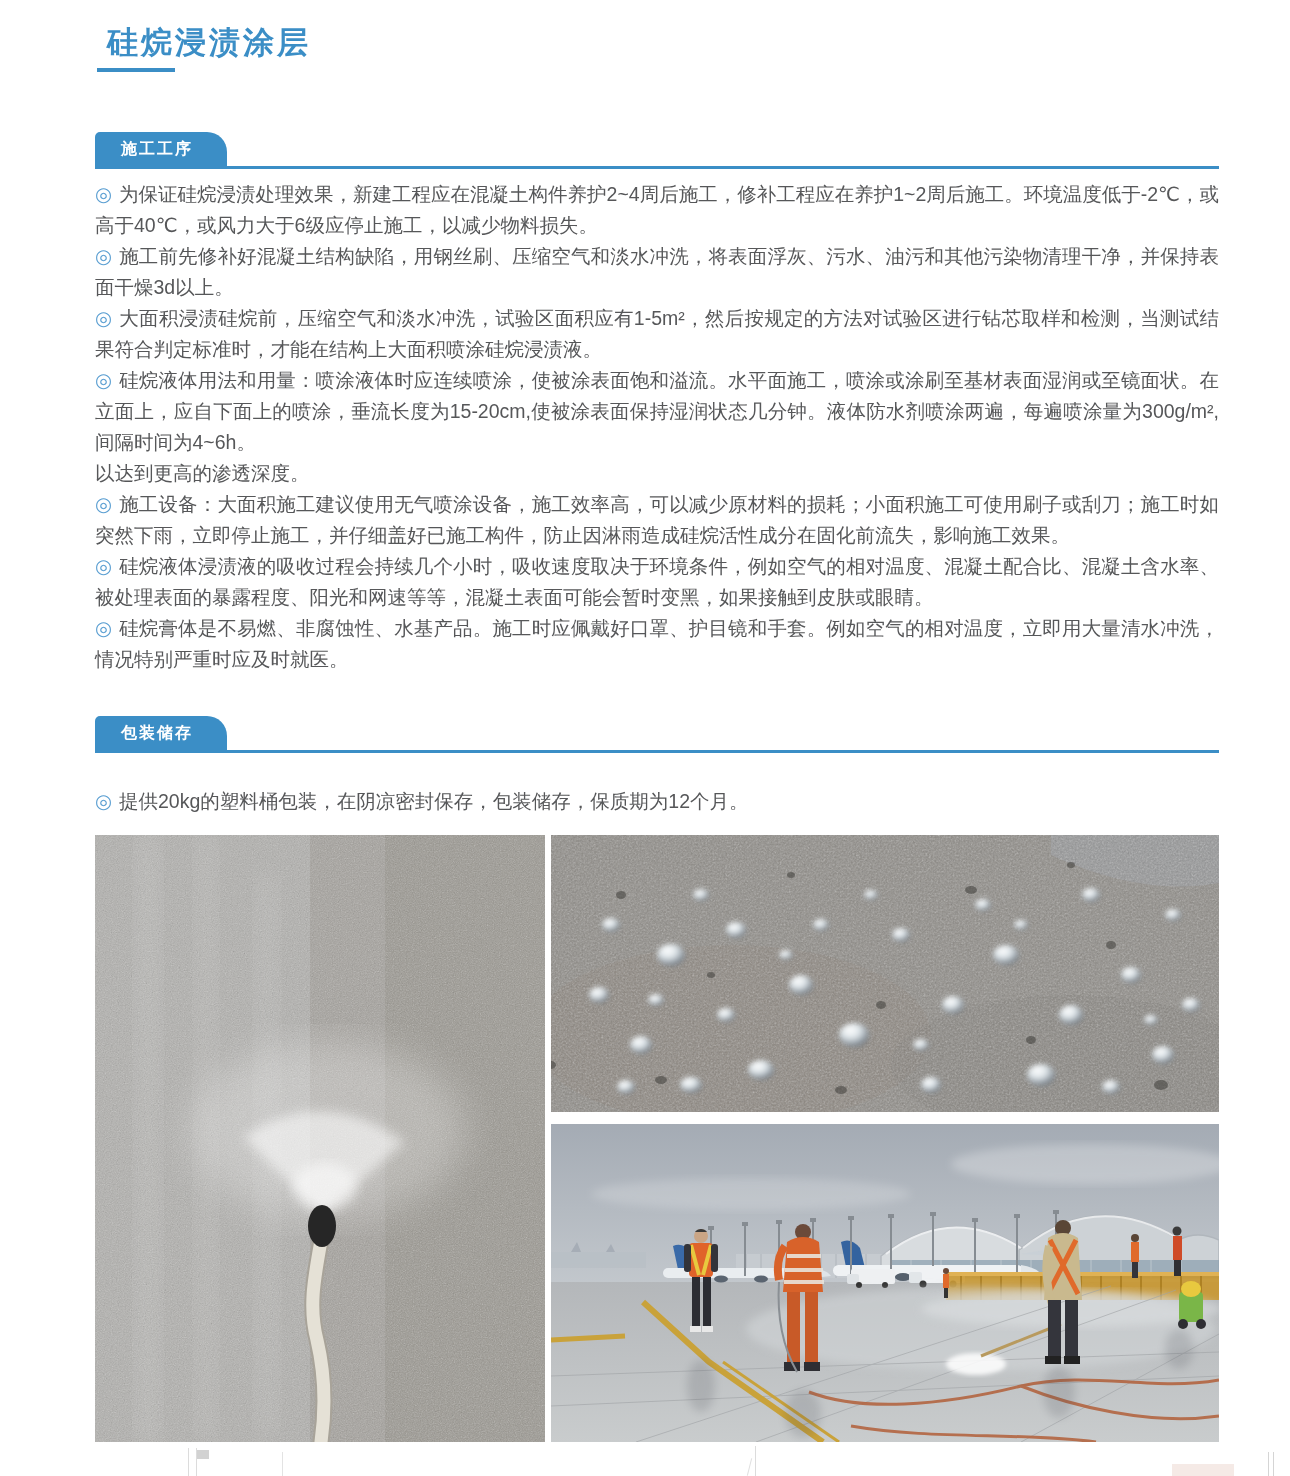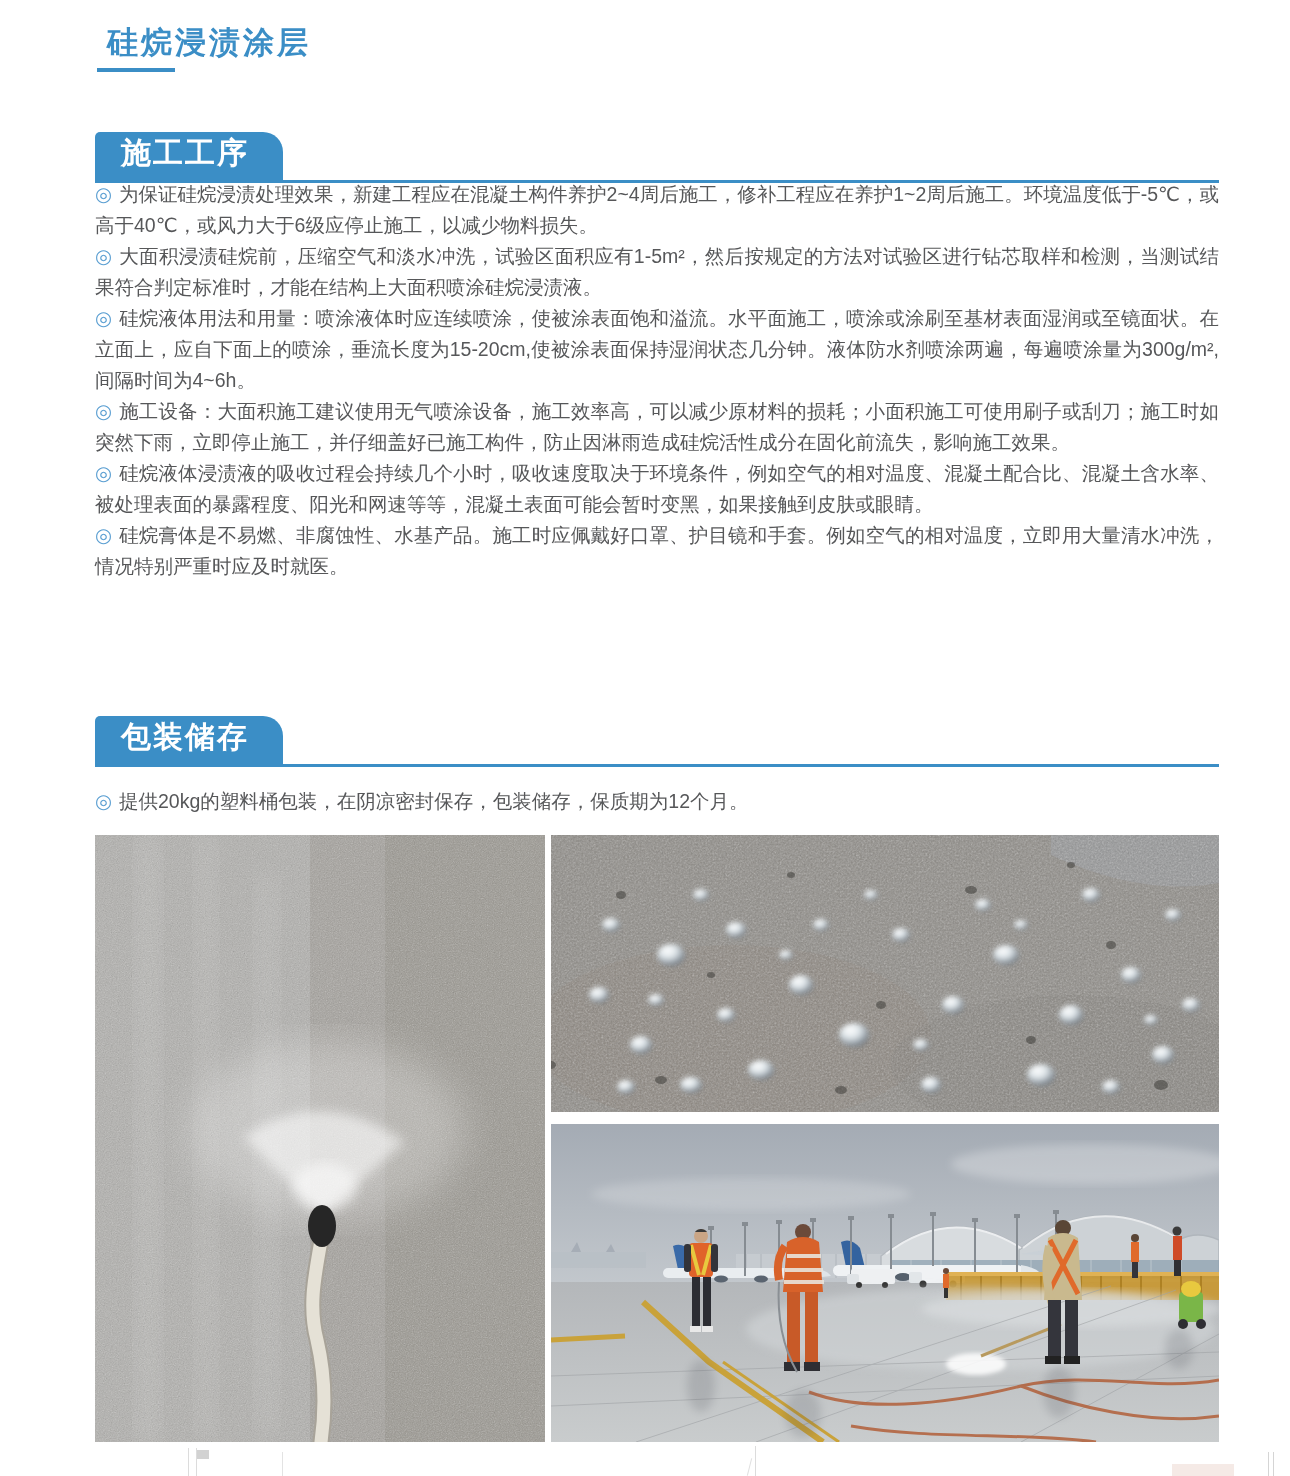--- a/index.html
+++ b/index.html
@@ -14,22 +14,22 @@
     font-size:31px;font-weight:bold;color:var(--accent);letter-spacing:3px;
   }
   .title-underline{position:absolute;left:97px;top:68px;width:78px;height:4px;background:var(--accent);}
   .section-header{
     position:absolute;left:95px;width:1124px;border-bottom:3px solid var(--accent);
   }
   .sh1{top:132px;}
   .sh2{top:716px;}
   .tab{
     display:inline-block;background:var(--accent);color:#fff;
-    font-size:30px;font-weight:bold;letter-spacing:2px;
-    padding:1px 34px 6px 26px;border-radius:5px 20px 0 0;
+    font-size:16px;font-weight:bold;letter-spacing:2px;
+    padding:7px 34px 6px 26px;border-radius:5px 20px 0 0;
     vertical-align:bottom;
   }
   .paras{
     position:absolute;left:95px;width:1124px;
     font-size:19.5px;line-height:31px;color:var(--text);
     text-align:justify;
   }
   .p1{top:179px;}
   .p2{top:786px;}
   .para{margin:0;}
@@ -48,23 +48,25 @@
 <div class="page">
 
   <h1 class="page-title">硅烷浸渍涂层</h1>
   <div class="title-underline"></div>
 
   <div class="section-header sh1">
     <div class="tab">施工工序</div>
   </div>
 
   <div class="paras p1">
-    <p class="para"><span class="bullet">◎</span><span>为保证硅烷浸渍处理效果，新建工程应在混凝土构件养护2~4周后施工，修补工程应在养护1~2周后施工。环境温度低于-5℃，或高于40℃，或风力大于6级应停止施工，以减少物料损失。</span></p>
+    <p class="para"><span class="bullet">◎</span><span>为保证硅烷浸渍处理效果，新建工程应在混凝土构件养护2~4周后施工，修补工程应在养护1~2周后施工。环境温度低于-2℃，或高于40℃，或风力大于6级应停止施工，以减少物料损失。</span></p>
+    <p class="para"><span class="bullet">◎</span><span>施工前先修补好混凝土结构缺陷，用钢丝刷、压缩空气和淡水冲洗，将表面浮灰、污水、油污和其他污染物清理干净，并保持表面干燥3d以上。</span></p>
     <p class="para"><span class="bullet">◎</span><span>大面积浸渍硅烷前，压缩空气和淡水冲洗，试验区面积应有1-5m²，然后按规定的方法对试验区进行钻芯取样和检测，当测试结果符合判定标准时，才能在结构上大面积喷涂硅烷浸渍液。</span></p>
     <p class="para"><span class="bullet">◎</span><span>硅烷液体用法和用量：喷涂液体时应连续喷涂，使被涂表面饱和溢流。水平面施工，喷涂或涂刷至基材表面湿润或至镜面状。在立面上，应自下面上的喷涂，垂流长度为15-20cm,使被涂表面保持湿润状态几分钟。液体防水剂喷涂两遍，每遍喷涂量为300g/m²,间隔时间为4~6h。</span></p>
+    <p class="para"><span>以达到更高的渗透深度。</span></p>
     <p class="para"><span class="bullet">◎</span><span>施工设备：大面积施工建议使用无气喷涂设备，施工效率高，可以减少原材料的损耗；小面积施工可使用刷子或刮刀；施工时如突然下雨，立即停止施工，并仔细盖好已施工构件，防止因淋雨造成硅烷活性成分在固化前流失，影响施工效果。</span></p>
     <p class="para"><span class="bullet">◎</span><span>硅烷液体浸渍液的吸收过程会持续几个小时，吸收速度取决于环境条件，例如空气的相对温度、混凝土配合比、混凝土含水率、被处理表面的暴露程度、阳光和网速等等，混凝土表面可能会暂时变黑，如果接触到皮肤或眼睛。</span></p>
     <p class="para"><span class="bullet">◎</span><span>硅烷膏体是不易燃、非腐蚀性、水基产品。施工时应佩戴好口罩、护目镜和手套。例如空气的相对温度，立即用大量清水冲洗，情况特别严重时应及时就医。</span></p>
   </div>
 
   <div class="section-header sh2">
     <div class="tab">包装储存</div>
   </div>
 
   <div class="paras p2">

